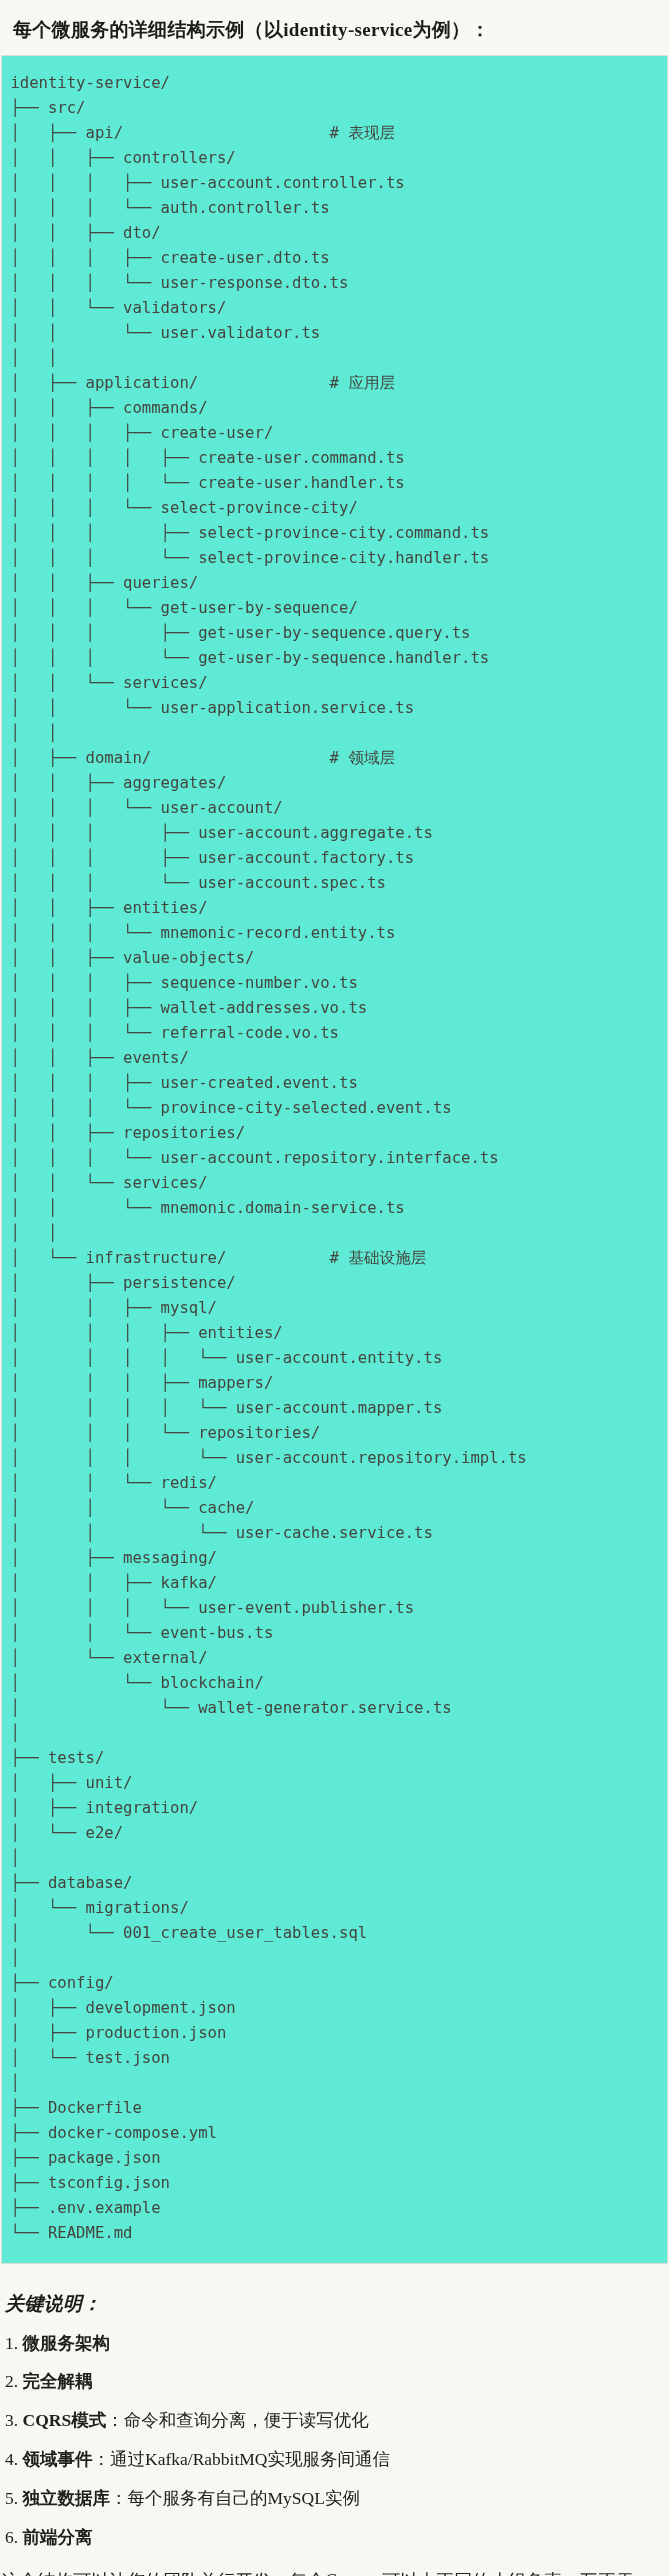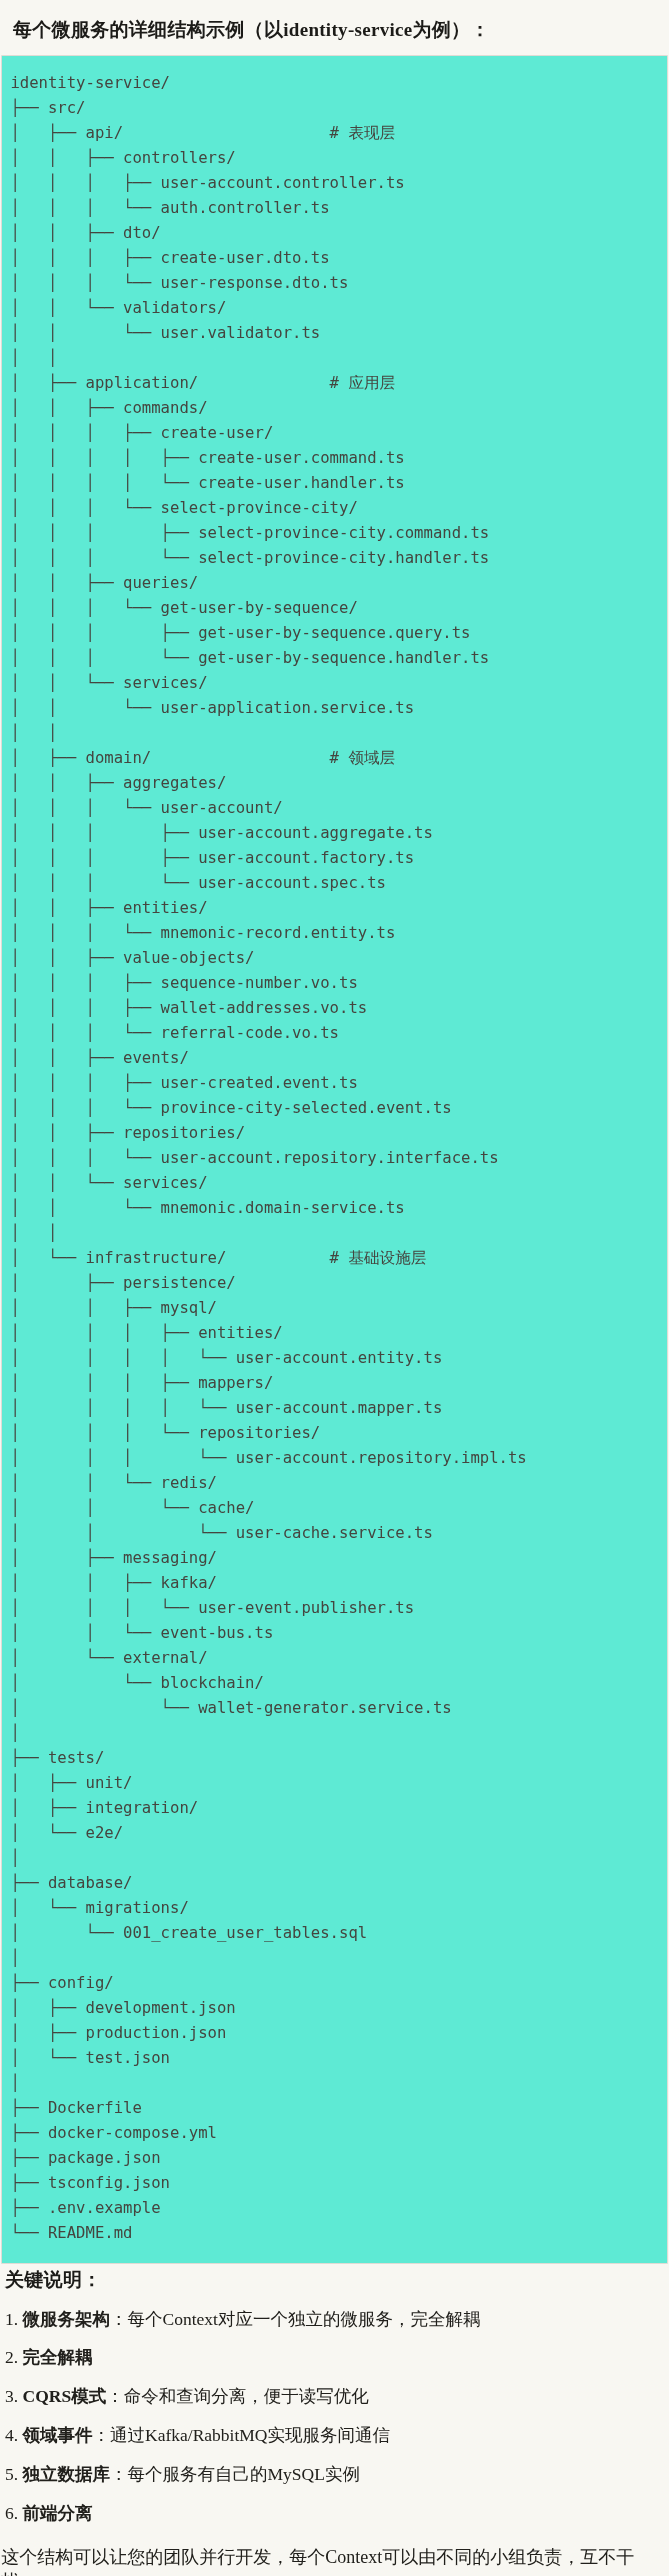--- a/index.html
+++ b/index.html
@@ -32,26 +32,27 @@
     padding: 15px 6.3px 16.3px 8.8px;
     font-family: "DejaVu Sans Mono", "Liberation Mono", monospace;
     font-size: 15.6px;
     line-height: 25px;
     color: #45453f;
     white-space: pre;
     overflow: hidden;
   }
 
   .notes-heading {
-    margin: 3px 0 0 0;
+    margin: 27px 0 0 0;
     font-size: 19px;
     line-height: 26px;
     font-weight: bold;
     color: #1c1b18;
     letter-spacing: 0.3px;
+    font-style: italic;
   }
 
   .notes-list {
     list-style: none;
     margin: 15px 0 0 0;
     padding: 0;
   }
   .note-item {
     display: flex;
     align-items: baseline;
@@ -167,21 +168,20 @@
 ├── .env.example
 └── README.md</pre>
   </div>
 
   <h2 class="notes-heading">关键说明：</h2>
 
   <ol class="notes-list">
     <li class="note-item">
       <span class="note-num">1.</span>
       <span class="note-term">微服务架构</span>
-      <span class="note-rest">：每个Context对应一个独立的微服务，完全解耦</span>
     </li>
     <li class="note-item">
       <span class="note-num">2.</span>
       <span class="note-term">完全解耦</span>
     </li>
     <li class="note-item">
       <span class="note-num">3.</span>
       <span class="note-term">CQRS模式</span>
       <span class="note-rest">：命令和查询分离，便于读写优化</span>
     </li>

